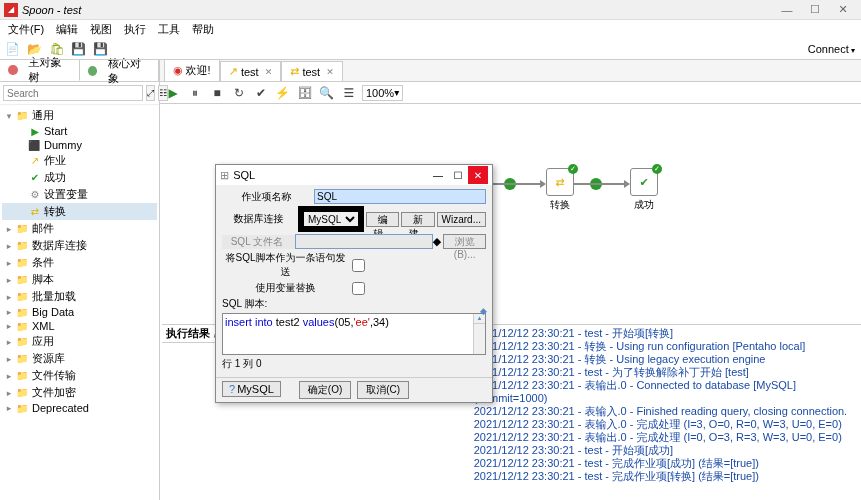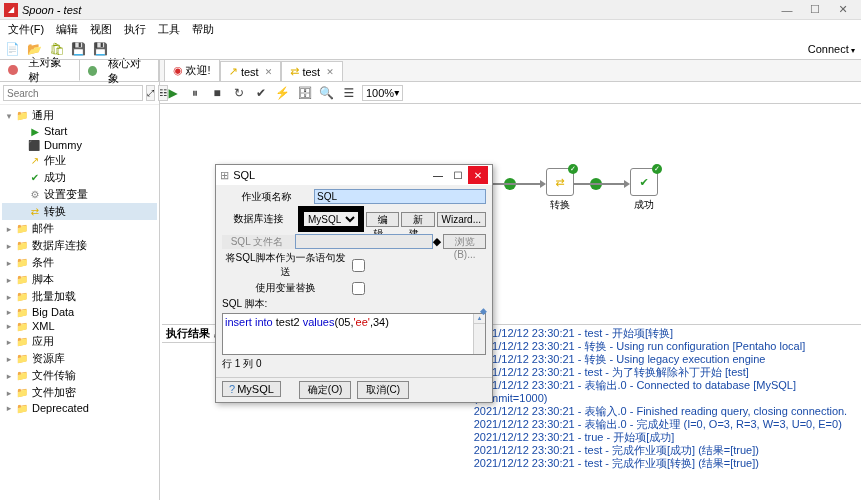--- a/index.html
+++ b/index.html
@@ -377,18 +377,19 @@
         <span>Metrics</span>
       </div>
   </div>
   <div class="log" id="log">
       <div class="ln"><span class="ts">2021/12/12 23:30:21</span><span class="msg"> - test - 开始项[转换]</span></div>
       <div class="ln"><span class="ts">2021/12/12 23:30:21</span><span class="msg"> - 转换 - Using run configuration [Pentaho local]</span></div>
       <div class="ln"><span class="ts">2021/12/12 23:30:21</span><span class="msg"> - 转换 - Using legacy execution engine</span></div>
       <div class="ln"><span class="ts">2021/12/12 23:30:21</span><span class="msg"> - test - 为了转换解除补丁开始  [test]</span></div>
       <div class="ln"><span class="ts">2021/12/12 23:30:21</span><span class="msg"> - 表输出.0 - Connected to database [MySQL] (commit=1000)</span></div>
       <div class="ln"><span class="ts">2021/12/12 23:30:21</span><span class="msg"> - 表输入.0 - Finished reading query, closing connection.</span></div>
+      <div class="ln"><span class="ts">2021/12/12 23:30:21</span><span class="msg"> - 表输入.0 - 完成处理 (I=3, O=0, R=0, W=3, U=0, E=0)</span></div>
       <div class="ln"><span class="ts">2021/12/12 23:30:21</span><span class="msg"> - 表输出.0 - 完成处理 (I=0, O=3, R=3, W=3, U=0, E=0)</span></div>
-      <div class="ln"><span class="ts">2021/12/12 23:30:21</span><span class="msg"> - true - 开始项[成功]</span></div>
+      <div class="ln"><span class="ts">2021/12/12 23:30:21</span><span class="msg"> - test - 开始项[成功]</span></div>
       <div class="ln"><span class="ts">2021/12/12 23:30:21</span><span class="msg"> - test - 完成作业项[成功] (结果=[true])</span></div>
       <div class="ln"><span class="ts">2021/12/12 23:30:21</span><span class="msg"> - test - 完成作业项[转换] (结果=[true])</span></div>
     </div>
 </div>
 
 </body></html>

